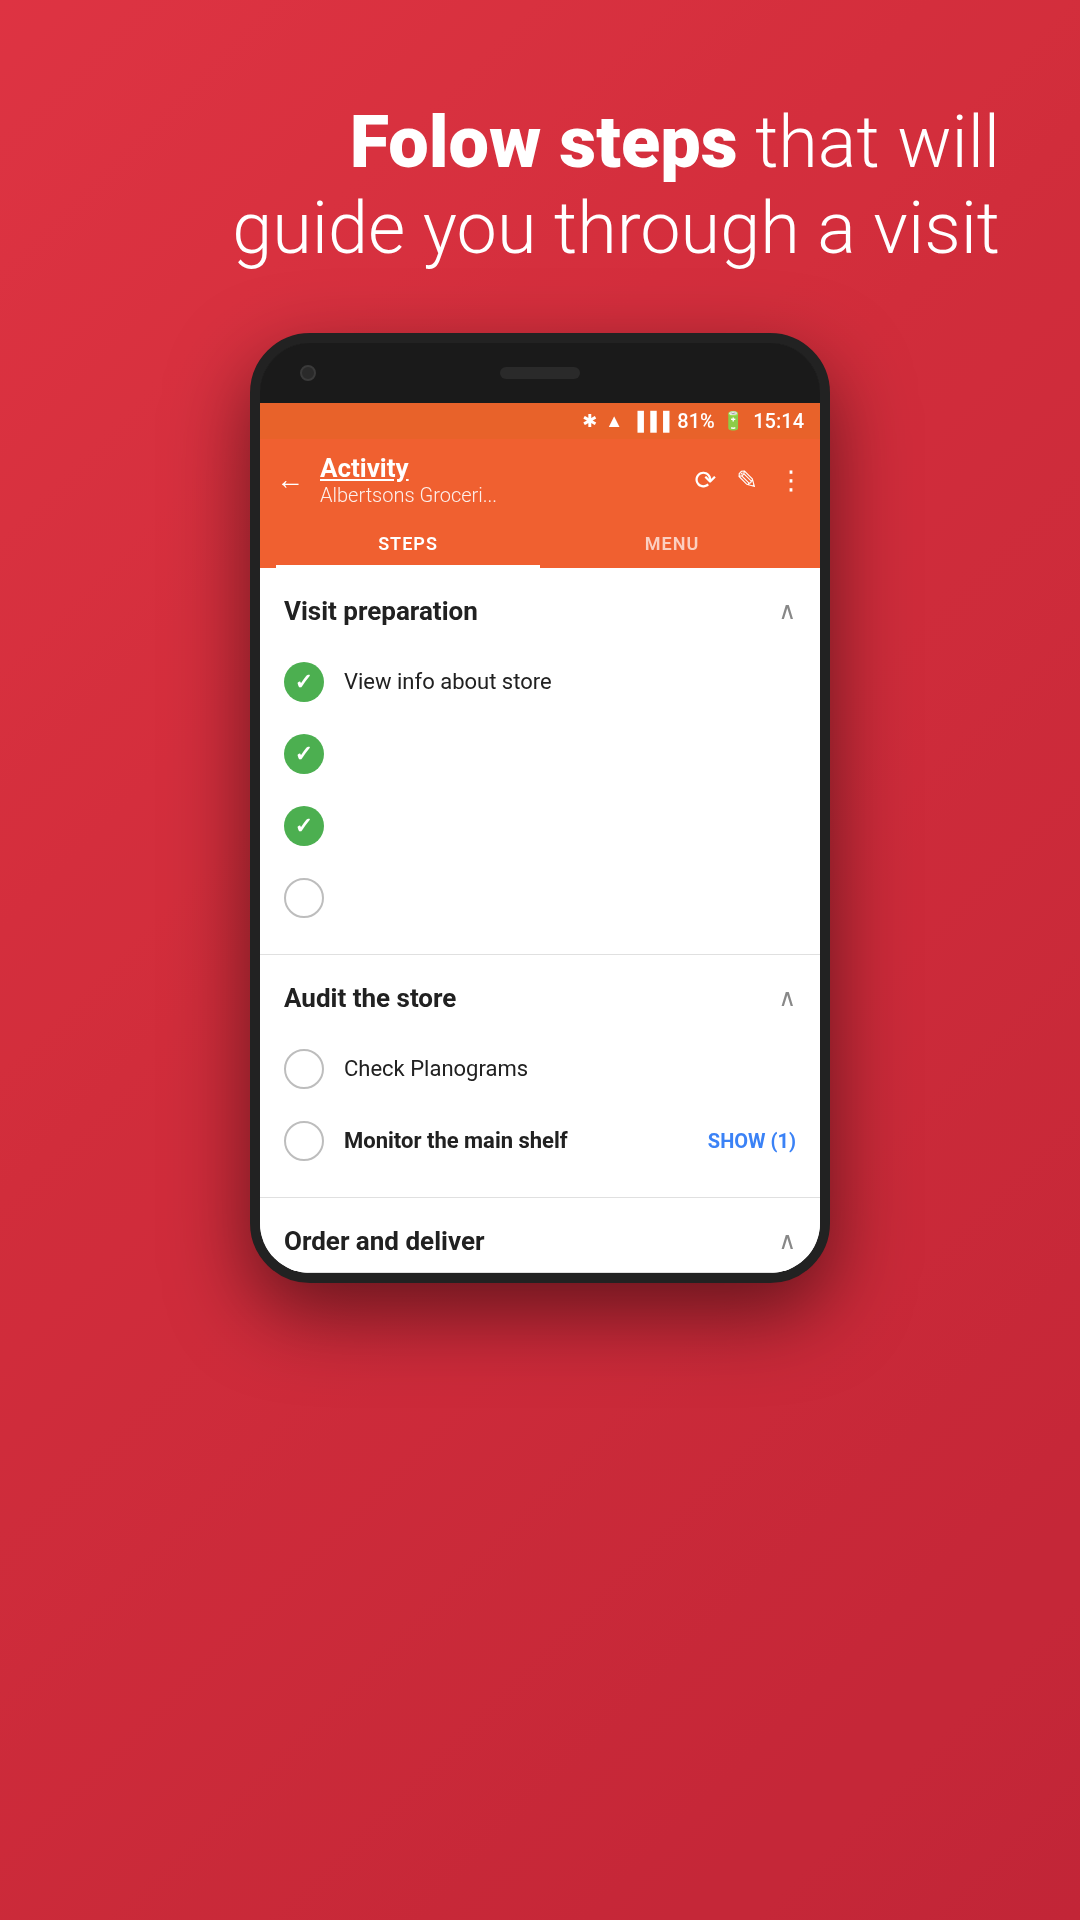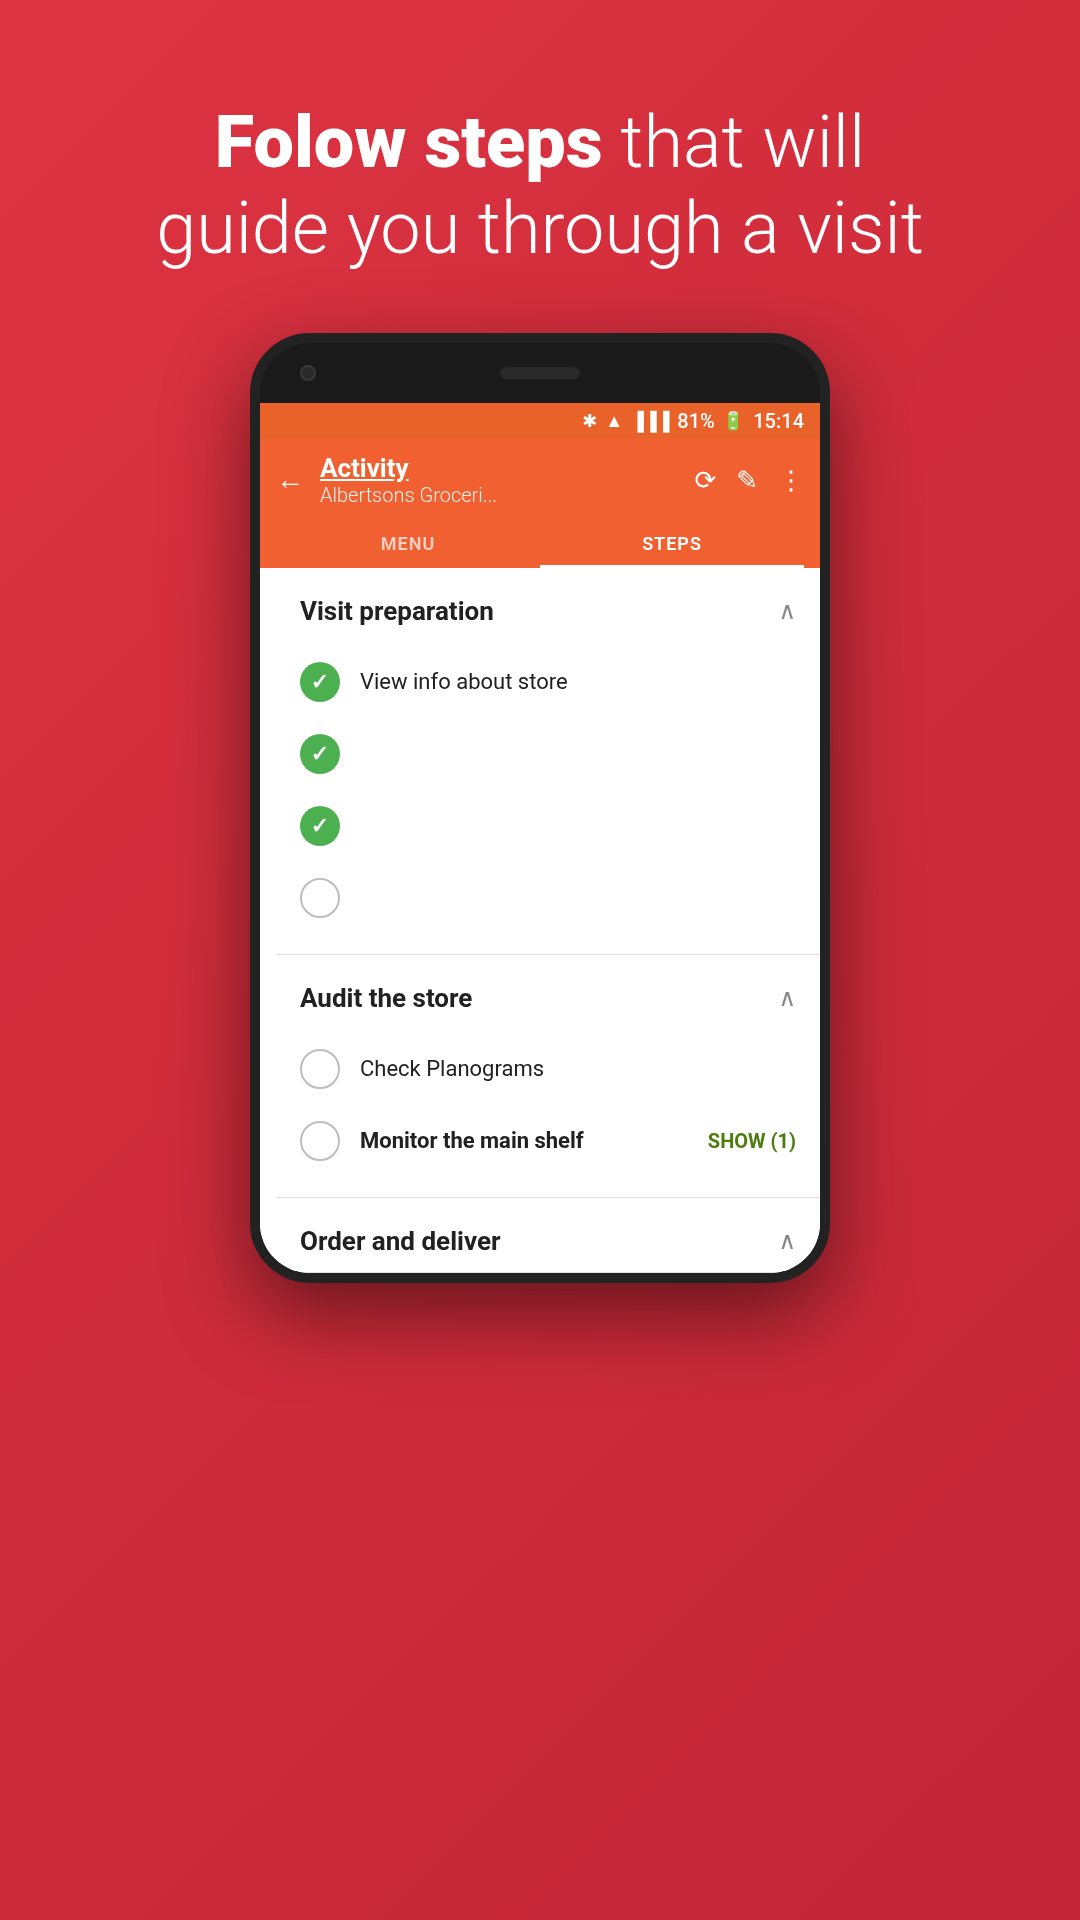--- a/index.html
+++ b/index.html
@@ -18,21 +18,21 @@
 
     .bg-overlay {
       position: absolute;
       inset: 0;
       background: rgba(200, 40, 50, 0.3);
       pointer-events: none;
     }
 
     .headline {
       width: 100%;
-      text-align: center;
+      text-align: right;
       padding: 100px 80px 60px;
       color: white;
       font-size: 72px;
       line-height: 1.2;
       z-index: 1;
     }
 
     .headline strong {
       font-weight: 900;
     }
@@ -197,21 +197,20 @@
       bottom: 0;
       left: 0;
       right: 0;
       height: 3px;
       background: white;
     }
 
     
     .content {
       background: white;
-      padding-left: 16px;
     }
 
     .section {
       border-bottom: 1px solid #e0e0e0;
     }
 
     .section-header {
       display: flex;
       align-items: center;
       justify-content: space-between;
@@ -269,21 +268,21 @@
       font-size: 22px;
       color: #212121;
       flex: 1;
     }
 
     .item-label.bold {
       font-weight: 700;
     }
 
     .show-badge {
-      color: #4d7c0f;
+      color: #3b82f6;
       font-size: 20px;
       font-weight: 700;
     }
 
     .section-last .section-header {
       padding-bottom: 16px;
     }
   </style>
 </head>
 <body>
@@ -324,22 +323,22 @@
               <span class="app-bar-title-sub">Albertsons Groceri...</span>
             </div>
           </div>
           <div class="app-bar-actions">
             <span class="action-icon">⟳</span>
             <span class="action-icon">✎</span>
             <span class="action-icon">⋮</span>
           </div>
         </div>
         <div class="app-bar-tabs">
+          <div class="tab active">STEPS</div>
           <div class="tab">MENU</div>
-          <div class="tab active">STEPS</div>
         </div>
       </div>
 
       <div class="content">
 
         <div class="section">
           <div class="section-header">
             <span class="section-title">Visit preparation</span>
             <span class="chevron-icon">∧</span>
           </div>

